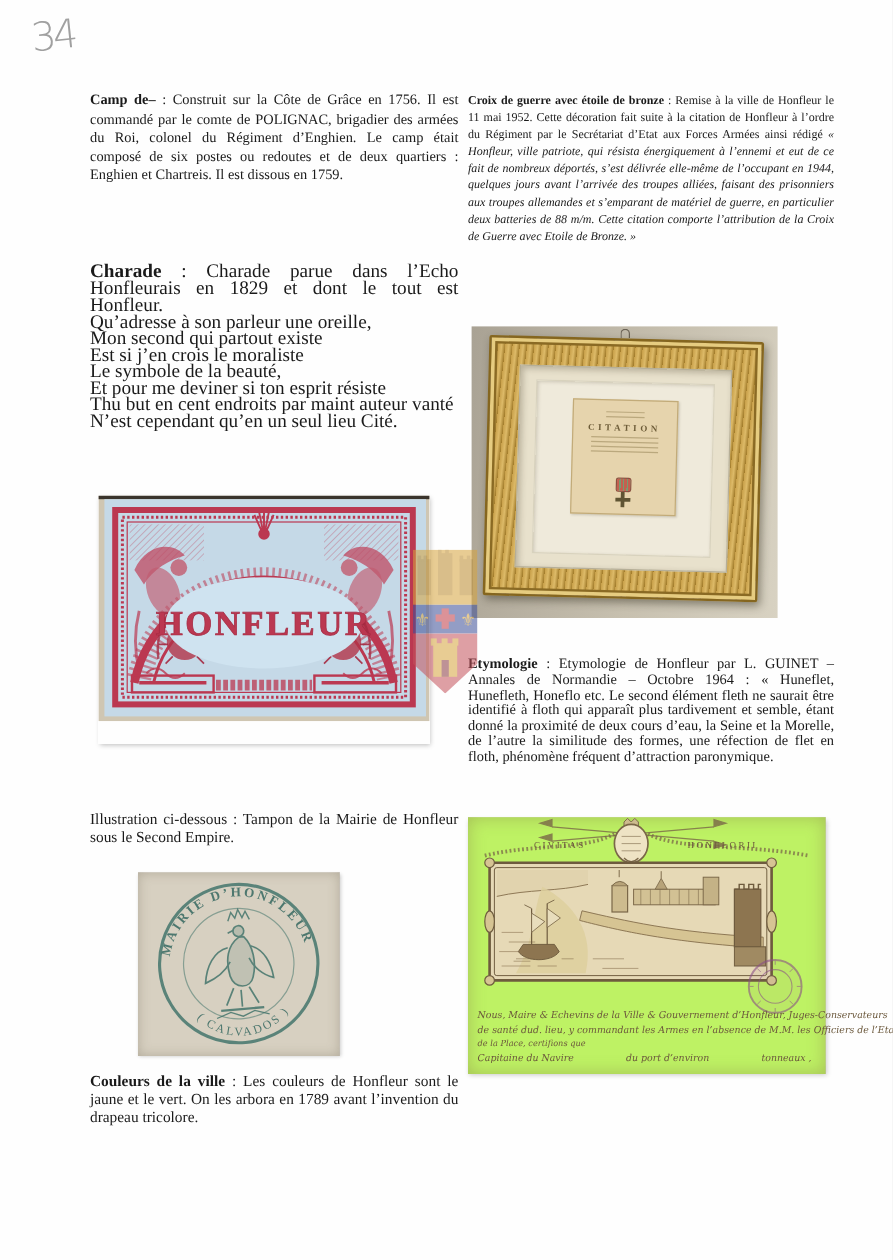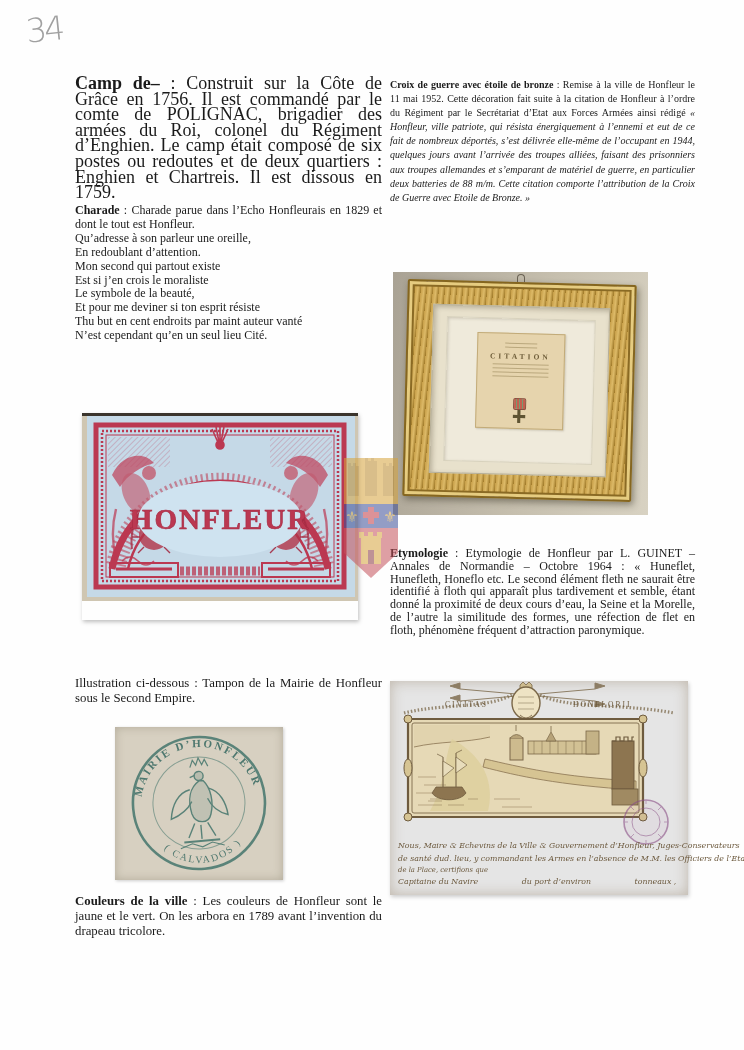--- a/index.html
+++ b/index.html
@@ -4,22 +4,22 @@
 <style>
   html,body{margin:0;padding:0;background:#e8e8e8;}
   .page{position:relative;width:744px;height:1050px;background:#fefefe;overflow:hidden;
         font-family:"Liberation Serif", serif;color:#1a1a1a;}
   .abs{position:absolute;}
   .para{margin:0;text-align:justify;}
   .term{font-weight:bold;}
   .hand{font-family:"DejaVu Sans", sans-serif;font-size:33px;color:#a0a0a0;
         transform:rotate(-6deg);letter-spacing:-3px;font-weight:300;}
   
-  .p-camp{left:75px;top:76px;width:307px;font-size:18px;line-height:15.6px;}
-  .charade-wrap{left:75px;top:204px;width:307px;font-size:12px;line-height:13.9px;}
+  .p-camp{left:75px;top:76px;width:307px;font-size:12px;line-height:15.6px;}
+  .charade-wrap{left:75px;top:220px;width:307px;font-size:16px;line-height:13.9px;}
   .charade-wrap .para{text-align:justify;}
   .verse{white-space:nowrap;}
   .p-illu{left:75px;top:676px;width:307px;font-size:12.8px;line-height:15.2px;}
   .p-coul{left:75px;top:894px;width:307px;font-size:12.8px;line-height:15.2px;}
   
   .p-croix{left:390px;top:78px;width:305px;font-size:10px;line-height:14.1px;}
   .p-etym{left:390px;top:547px;width:305px;font-size:12px;line-height:12.8px;}
   .quote{font-style:italic;}
   
   .card-photo{left:82px;top:413px;width:276px;height:207px;box-shadow:1px 2px 4px rgba(0,0,0,.25);}
@@ -46,21 +46,21 @@
   .medal-rib{left:50%;top:64px;width:11px;height:10px;transform:translateX(-50%);
              background:repeating-linear-gradient(90deg,#c4604f 0 2px,#7a9a70 2px 3px);
              border:1px solid #8a5040;border-radius:2px;}
   .medal-cross{left:50%;top:76px;width:13px;height:13px;transform:translateX(-50%);
                background:#5f5433;
                clip-path:polygon(38% 0,62% 0,62% 38%,100% 38%,100% 62%,62% 62%,62% 100%,38% 100%,38% 62%,0 62%,0 38%,38% 38%);}
   
   .stamp-photo{left:115px;top:727px;width:168px;height:153px;background:#d7d0c1;
                box-shadow:inset 0 0 10px rgba(110,100,80,.35),1px 1px 3px rgba(0,0,0,.2);}
   
-  .engr-photo{left:390px;top:681px;width:298px;height:214px;background:#e5e5e5;
+  .engr-photo{left:390px;top:681px;width:298px;height:214px;background:#bef264;
               box-shadow:inset 0 0 14px rgba(120,95,60,.35),1px 2px 4px rgba(0,0,0,.2);}
   .ms{position:absolute;left:8px;width:284px;font-family:"DejaVu Serif",serif;font-style:italic;
       color:#6b583c;font-size:8px;white-space:nowrap;transform:scaleX(.98);transform-origin:left;}
   .ms-row{display:flex;justify-content:space-between;}
   
   .watermark{left:344px;top:458px;width:54px;height:120px;opacity:.55;}
   svg text{font-family:"Liberation Serif",serif;}
 </style>
 </head>
 <body>
@@ -71,21 +71,20 @@
 
   <p class="abs para p-camp">
     <span class="term">Camp de–</span><span> : </span><span>Construit sur la Côte de Grâce en 1756. Il est commandé par le comte de POLIGNAC, brigadier des armées du Roi, colonel du Régiment d’Enghien. Le camp était composé de six postes ou redoutes et de deux quartiers : Enghien et Chartreis. Il est dissous en 1759.</span>
   </p>
 
   <div class="abs charade-wrap">
     <p class="para">
       <span class="term">Charade</span><span> : </span><span>Charade parue dans l’Echo Honfleurais en 1829 et dont le tout est Honfleur.</span>
     </p>
     <div class="verse">Qu’adresse à son parleur une oreille,</div>
-    <div class="verse">En redoublant d’attention.</div>
     <div class="verse">Mon second qui partout existe</div>
     <div class="verse">Est si j’en crois le moraliste</div>
     <div class="verse">Le symbole de la beauté,</div>
     <div class="verse">Et pour me deviner si ton esprit résiste</div>
     <div class="verse">Thu but en cent endroits par maint auteur vanté</div>
     <div class="verse">N’est cependant qu’en un seul lieu Cité.</div>
   </div>
 
   <div class="abs card-photo">
     <svg width="276" height="188" viewBox="0 0 276 188">

